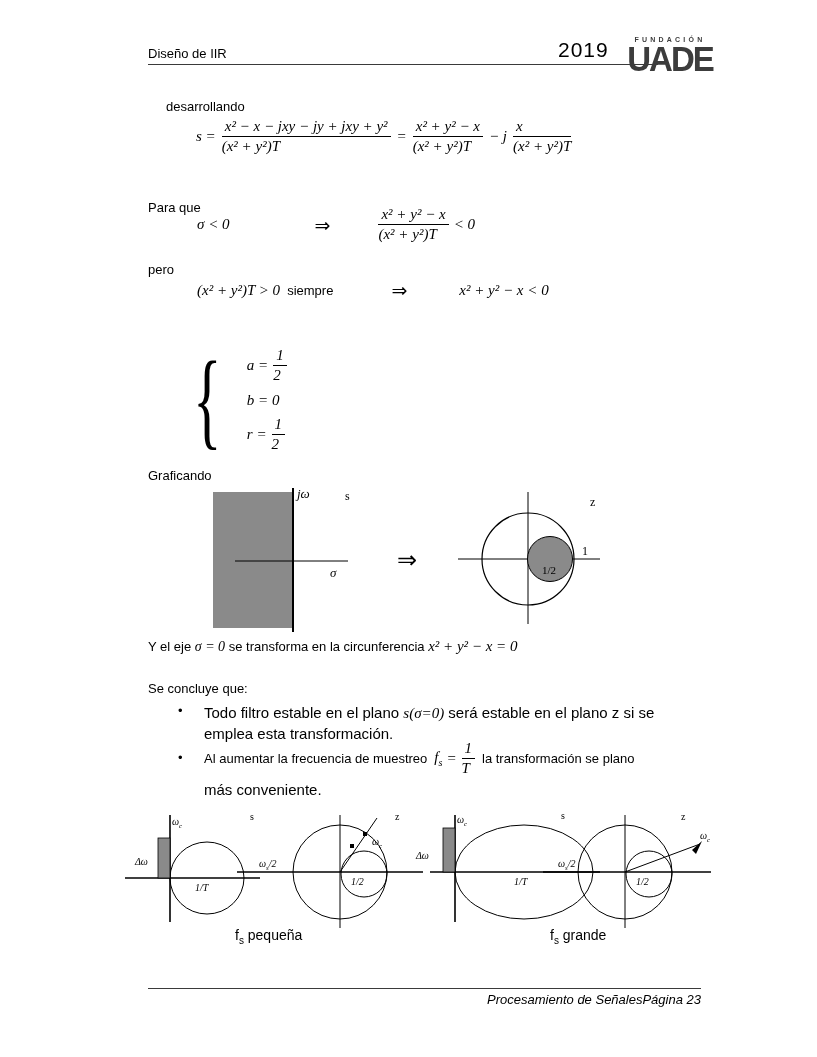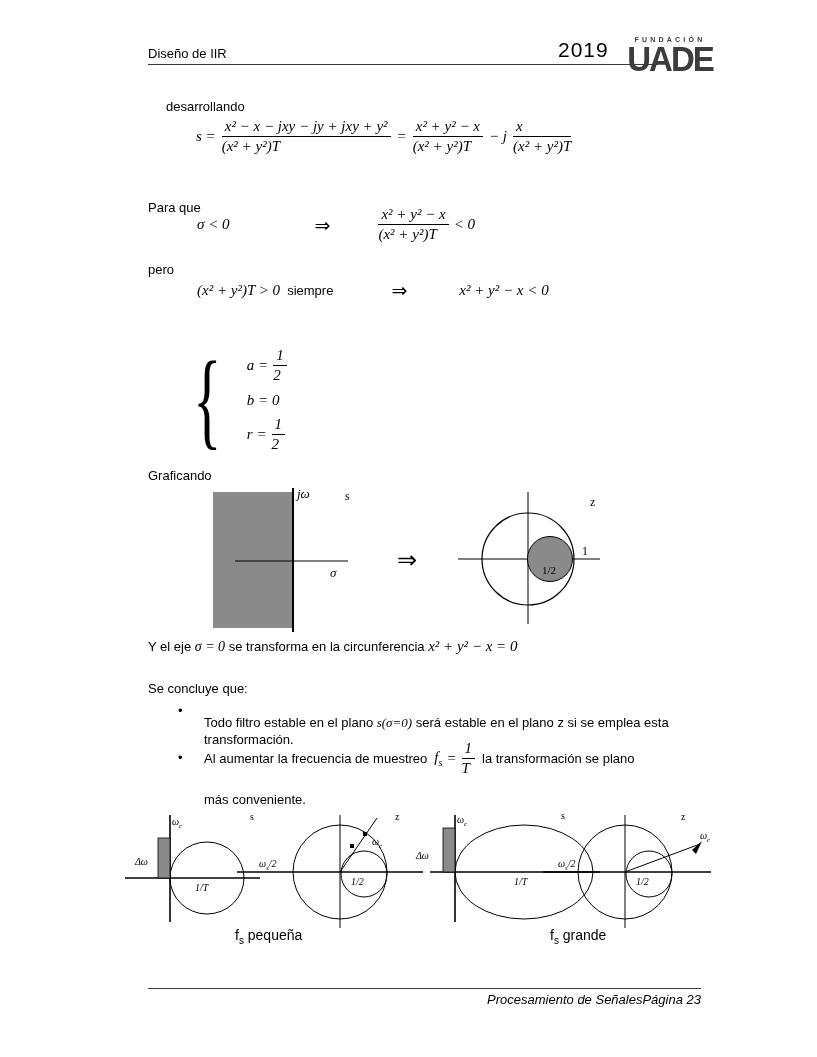--- a/index.html
+++ b/index.html
@@ -16,21 +16,21 @@
   .rule { border-top:1.5px solid #3a3a3a; }
   .dlabel { position:absolute; font-family:"Liberation Serif", serif; font-style:italic;
             font-size:10px; white-space:nowrap; }
   .dlabel sub { font-size:7px; }
   .dlabel.up { font-style:normal; }
   .logo { text-align:center; color:#3c3c3c; }
   .logo .fund { font-size:7px; letter-spacing:3.2px; font-weight:bold; }
   .logo .uade { font-size:33px; font-weight:bold; letter-spacing:-2px; line-height:0.95;
                 transform:scaleY(1.05); }
   .bullet-dot { font-size:13px; }
-  .btext { font-size:13px; line-height:1.32;margin-top:11px; }
+  .btext { font-size:15px; line-height:1.32; }
   svg { display:block; }
   .cap { font-size:14px; }
   .cap sub { font-size:10px; }
   .brace { font-family:"Liberation Serif", serif; font-size:108px; font-weight:400;
            transform:scaleX(0.55); transform-origin:left center; line-height:112px; }
 </style>
 </head>
 <body>
 
 <div class="page">

